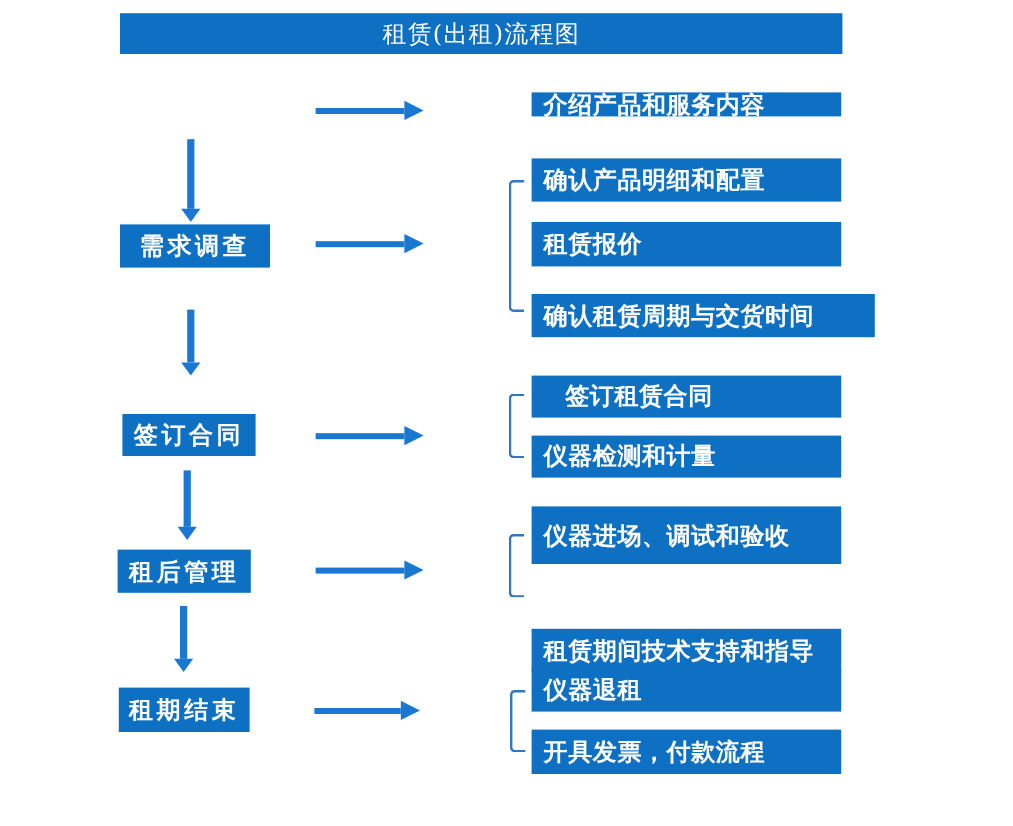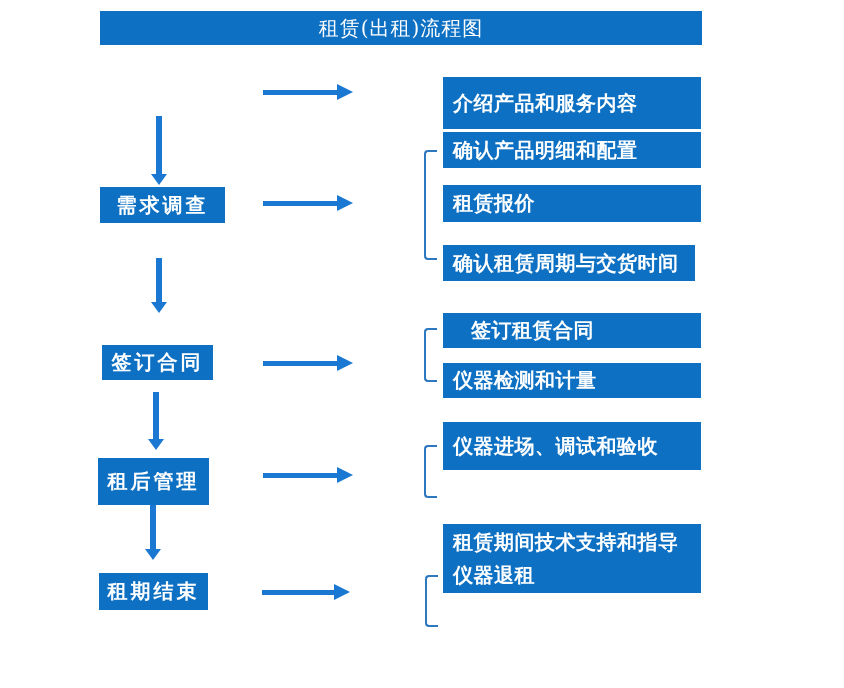--- a/index.html
+++ b/index.html
@@ -72,32 +72,33 @@
 <body>
 
 <div class="canvas">
 
   <div class="title-bar">
     <span>租赁(出租)流程图</span>
   </div>
 
   <div class="box stage" style="left:100px;top:187px;width:125px;height:36px;">需求调查</div>
   <div class="box stage" style="left:102px;top:345px;width:111px;height:35px;">签订合同</div>
-  <div class="box stage" style="left:98px;top:458px;width:111px;height:47px;">租后管理</div>
+  <div class="box stage" style="left:98px;top:458px;width:111px;height:36px;">租后管理</div>
   <div class="box stage" style="left:99px;top:573px;width:109px;height:37px;">租期结束</div>
 
-  <div class="box output" style="left:443px;top:77px;width:258px;height:52px;">介绍产品和服务内容</div>
+  <div class="box output" style="left:443px;top:77px;width:258px;height:20px;">介绍产品和服务内容</div>
   <div class="box output" style="left:443px;top:132px;width:258px;height:36px;">确认产品明细和配置</div>
   <div class="box output" style="left:443px;top:185px;width:258px;height:37px;">租赁报价</div>
-  <div class="box output" style="left:443px;top:245px;width:252px;height:36px;">确认租赁周期与交货时间</div>
+  <div class="box output" style="left:443px;top:245px;width:286px;height:36px;">确认租赁周期与交货时间</div>
   <div class="box output" style="left:443px;top:313px;width:258px;height:35px;padding-left:28px;">签订租赁合同</div>
   <div class="box output" style="left:443px;top:363px;width:258px;height:35px;">仪器检测和计量</div>
   <div class="box output" style="left:443px;top:422px;width:258px;height:48px;">仪器进场、调试和验收</div>
   <div class="box output" style="left:443px;top:492px;width:258px;height:36px;margin-top:32px;">租赁期间技术支持和指导</div>
   <div class="box output" style="left:443px;top:558px;width:258px;height:35px;">仪器退租</div>
+  <div class="box output" style="left:443px;top:608px;width:258px;height:37px;">开具发票，付款流程</div>
 
   <div class="h-arrow" style="left:263px;top:84px;width:90px;">
     <div class="h-shaft"></div>
     <div class="h-head"></div>
   </div>
   <div class="h-arrow" style="left:263px;top:195px;width:90px;">
     <div class="h-shaft"></div>
     <div class="h-head"></div>
   </div>
   <div class="h-arrow" style="left:263px;top:355px;width:90px;">

